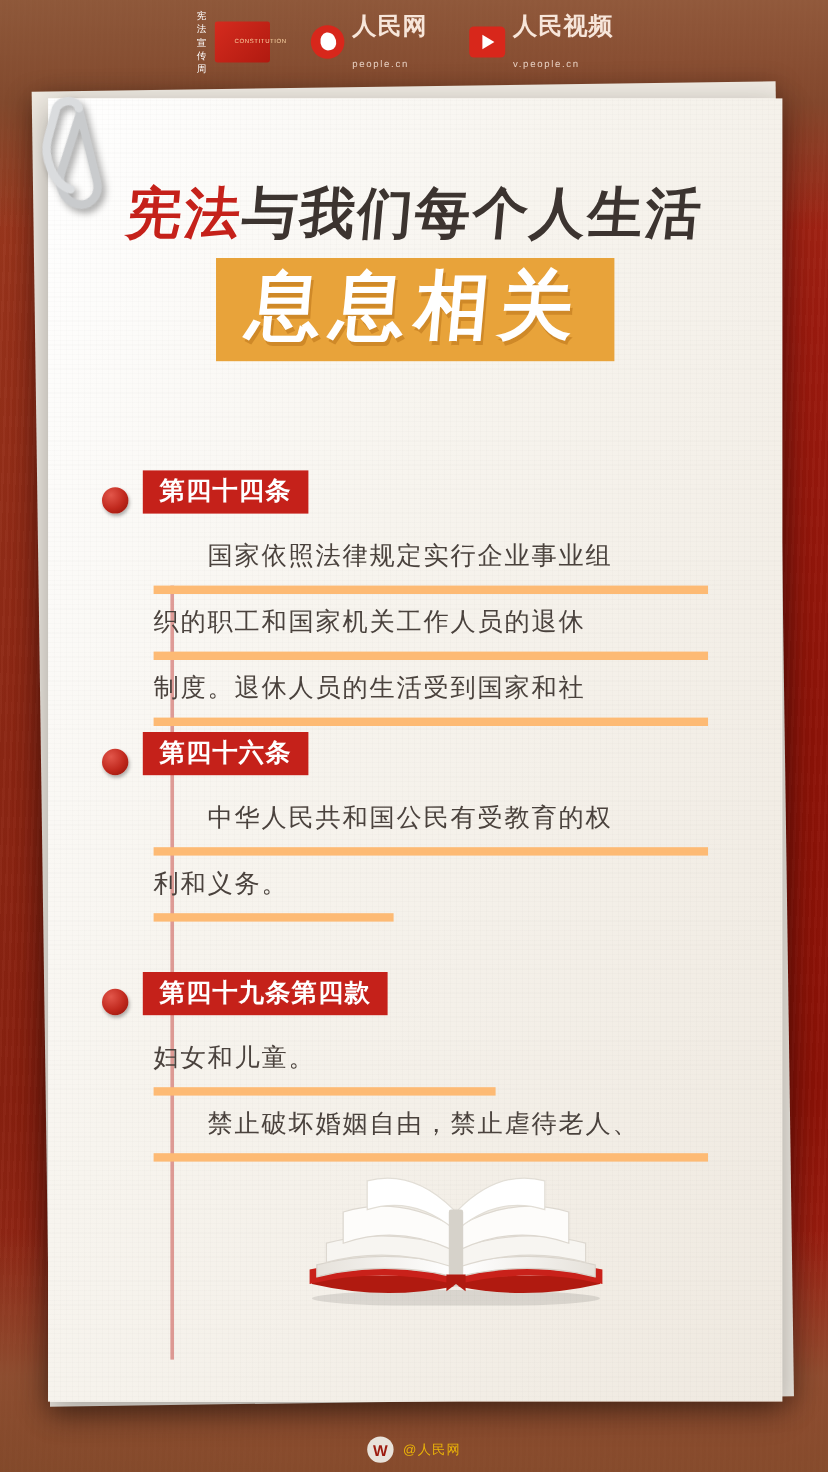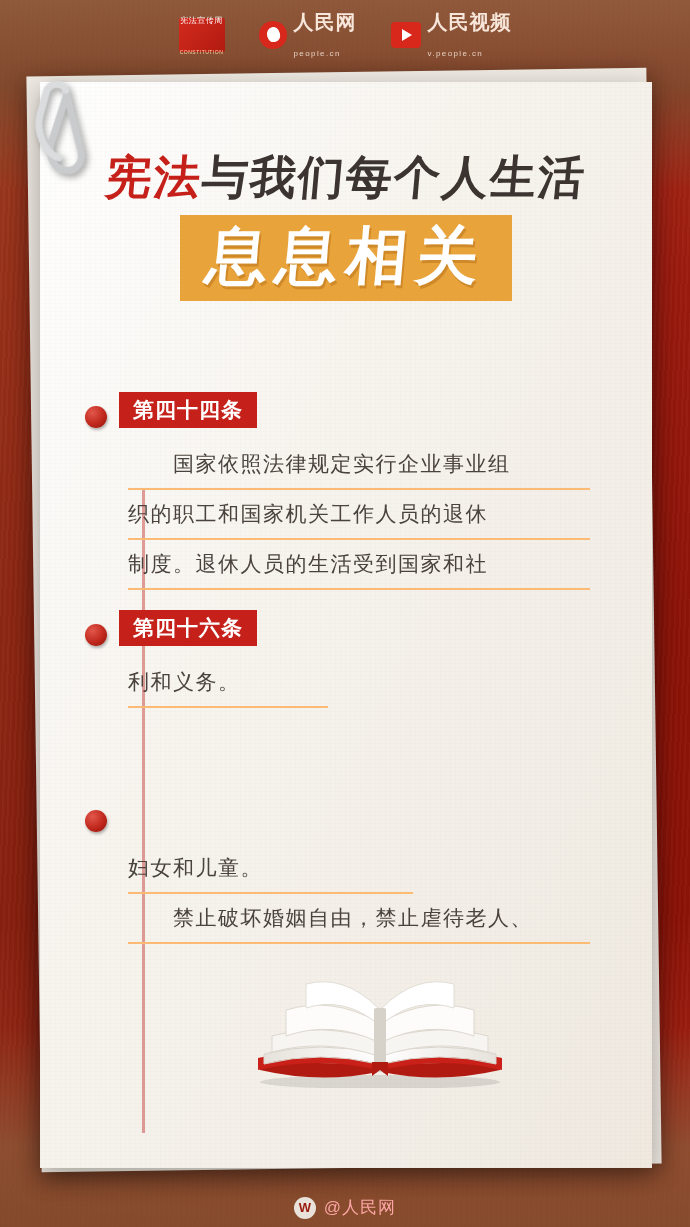--- a/index.html
+++ b/index.html
@@ -54,21 +54,21 @@
     z-index: 40;
   }
   .logo-unit { display: flex; align-items: center; gap: 7px; }
   .logo-label { color: #f7e6da; line-height: 1.05; }
   .logo-label .l1 { font-size: 20px; font-weight: bold; letter-spacing: 1px; }
   .logo-label .l2 { font-size: 8px; letter-spacing: 1.4px; opacity: .85; margin-top: 17px; }
 
   .logo-mark-1 {
     width: 46px; height: 34px;
     background: linear-gradient(135deg, #d52b1e 0%, #b01a10 100%);
-    display: flex; flex-direction: column; justify-content: center; align-items: center;
+    display: flex; flex-direction: row; justify-content: center; align-items: center;
     border-radius: 2px;
     gap: 23px;
   }
   .logo-mark-1 .t { color: #fff; font-size: 8px; letter-spacing: .5px; }
   .logo-mark-1 .b { color: #ffd9a8; font-size: 5px; letter-spacing: .5px; }
 
   .logo-circle {
     width: 28px; height: 28px; border-radius: 50%;
     background: #d8271b;
     position: relative;
@@ -211,21 +211,21 @@
     margin-top: 12px;
     margin-left: 32px;
     width: 462px;
   }
   .art-line {
     font-size: 21px;
     color: #4a423d;
     letter-spacing: 1.5px;
     line-height: 48px;
     height: 48px;
-    border-bottom: 2px solid #fdba74;
+    border-bottom: 7px solid #fdba74;
     white-space: pre;
   }
   .art-line.short { width: 200px; }
   .art-line.mid { width: 285px; }
 
   
   #book {
     position: absolute;
     left: 250px; top: 958px;
     width: 260px; height: 130px;
@@ -246,22 +246,22 @@
   #weibo-icon {
     width: 22px; height: 22px;
     border-radius: 50%;
     background: #e8e2da;
     display: flex; align-items: center; justify-content: center;
     color: #9c1b0f;
     font-size: 13px;
     font-weight: bold;
   }
   #footer-label {
-    color: #fca5a5;
-    font-size: 17px;
+    color: #eab308;
+    font-size: 11px;
     letter-spacing: 1px;
   }
 </style>
 </head>
 <body>
 
 <div id="bg">
   <div id="bg-texture"></div>
   <div id="bg-wood-top"></div>
   <div id="bg-wood-bottom"></div>
@@ -327,27 +327,29 @@
     <div class="art-line">制度。退休人员的生活受到国家和社</div>
   </div>
 </div>
 
 <div class="article" style="top: 610px;">
   <div class="art-head">
     <span class="bullet"></span>
     <span class="art-label">第四十六条</span>
   </div>
   <div class="art-body">
+    <div class="art-line">　　中华人民共和国公民有受教育的权</div>
     <div class="art-line short">利和义务。</div>
   </div>
 </div>
 
 <div class="article" style="top: 810px;">
   <div class="art-head">
     <span class="bullet"></span>
+    <span class="art-label">第四十九条第四款</span>
   </div>
   <div class="art-body">
     <div class="art-line mid">妇女和儿童。</div>
     <div class="art-line">　　禁止破坏婚姻自由，禁止虐待老人、</div>
   </div>
 </div>
 
 <svg id="book" viewBox="0 0 260 130">
   <defs>
     <linearGradient id="pgL" x1="0" y1="0" x2="1" y2="0">

